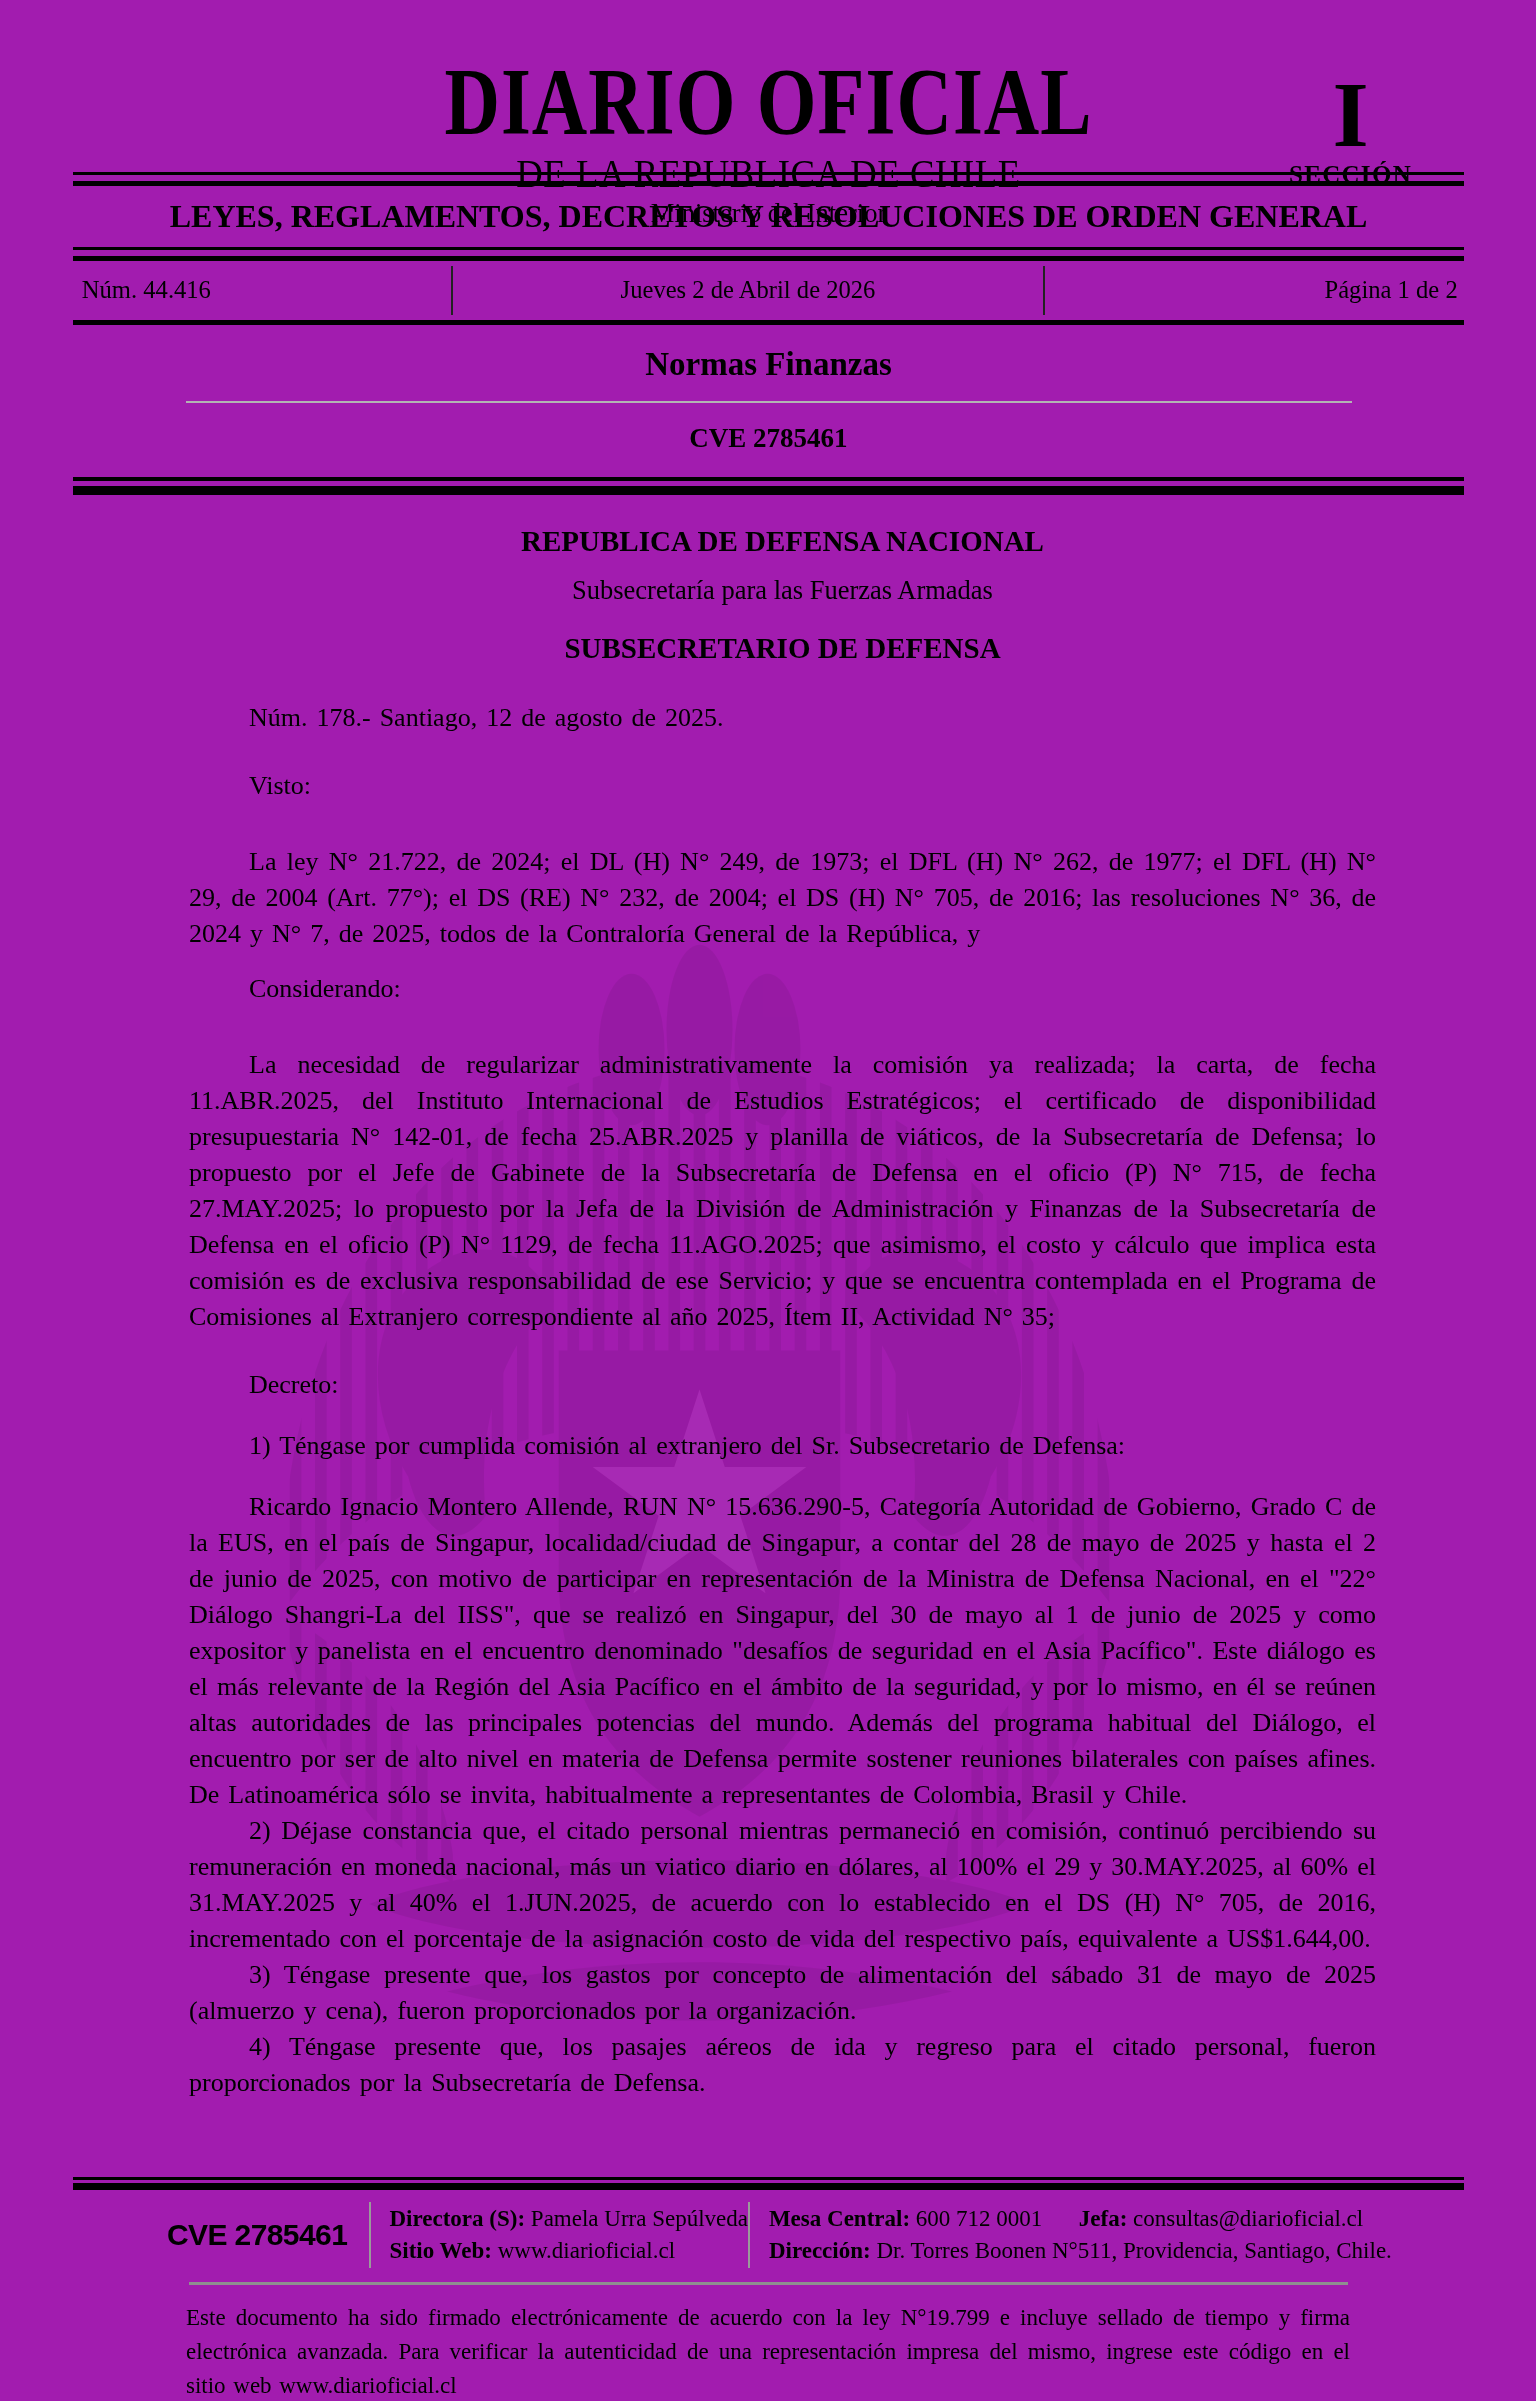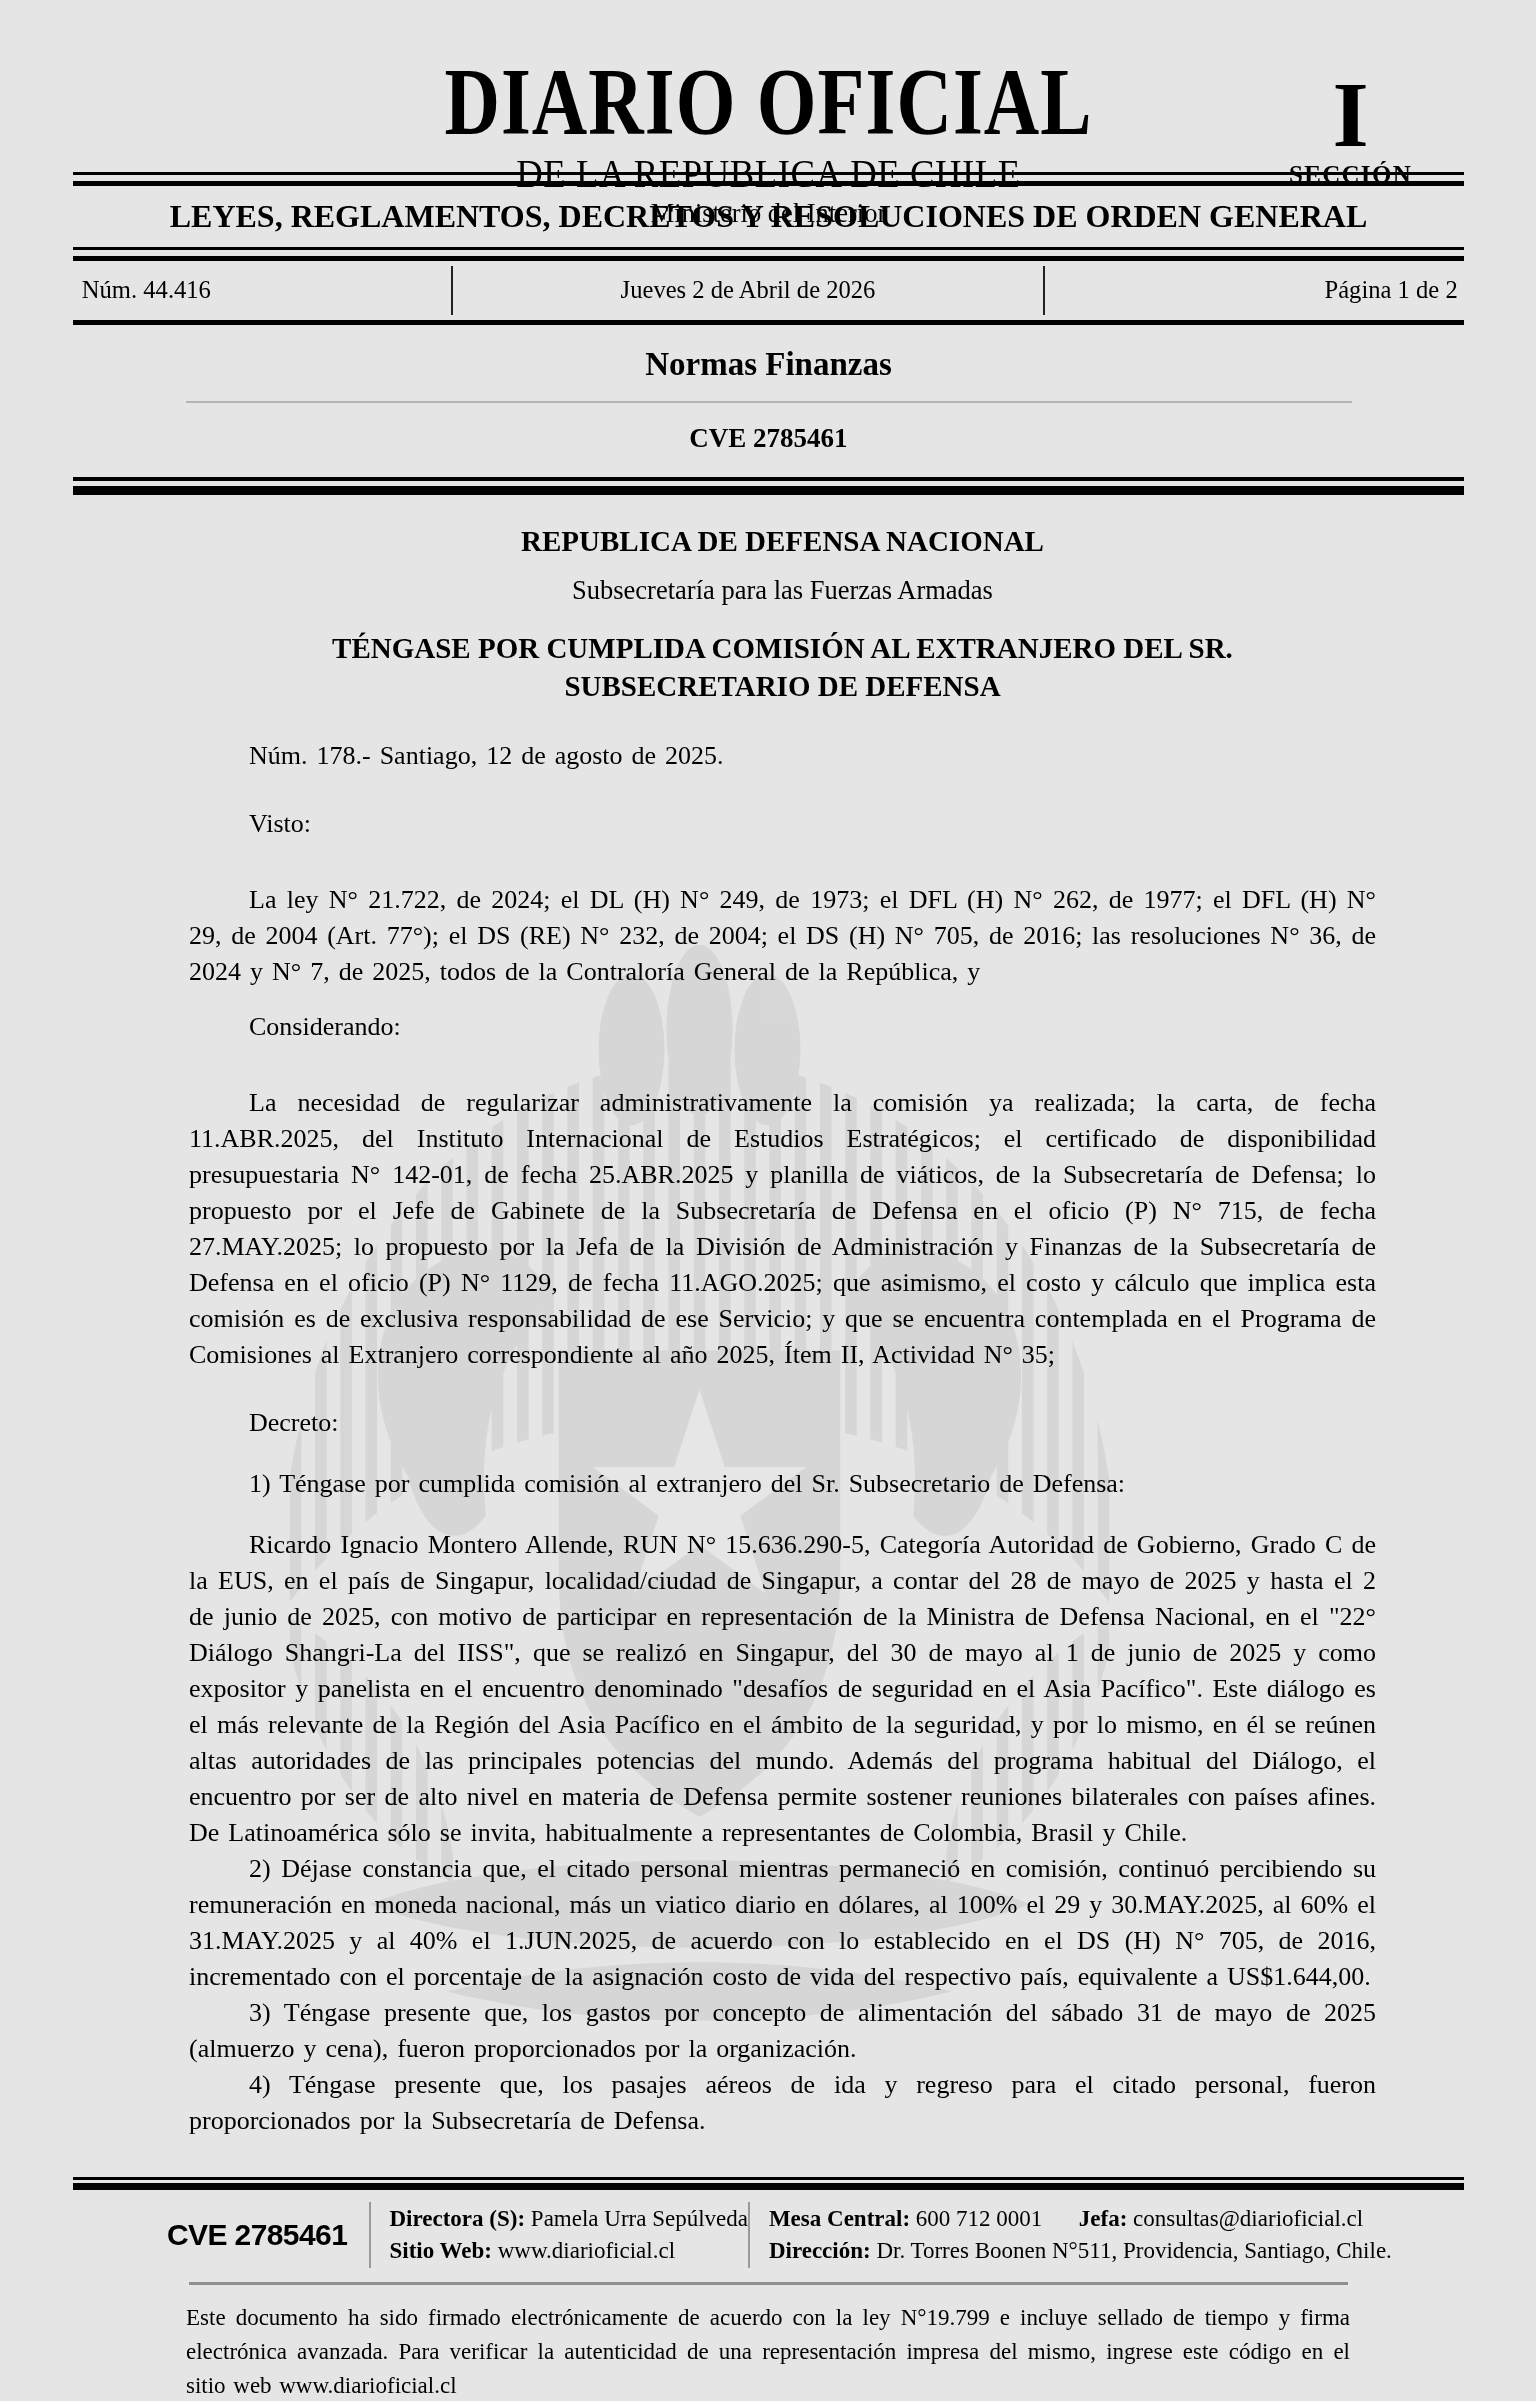--- a/index.html
+++ b/index.html
@@ -1,19 +1,19 @@
 <!DOCTYPE html>
 <html style="font-size:10px"><head>
 <meta charset="utf-8">
 <style>
   * { margin:0; padding:0; box-sizing:border-box; }
   html,body { background:#ffffff; }
   .page {
     position:relative; width:1537px; height:2401px; margin:0 auto;
-    background:#e5e5e5; color:#000;
+    background:#a21caf; color:#000;
     font-family:"Liberation Serif", serif; overflow:hidden;
   }
 
   
   .watermark { position:absolute; left:214px; top:927px; width:971px; height:1255px; z-index:0; }
   .watermark svg { width:100%; height:100%; }
 
   
   .masthead { position:relative; padding-top:54px; height:172px; z-index:1; }
   .mast-center { text-align:center; }
@@ -157,21 +157,20 @@
   <div class="rule heavy-rule">
     <div class="r-thin"></div>
       <div class="r-gap"></div>
       <div class="r-thick-heavy"></div>
   </div>
 
   <main>
     <div class="doc-ministry">REPUBLICA DE DEFENSA NACIONAL</div>
     <div class="doc-subsecretary">Subsecretaría para las Fuerzas Armadas</div>
     <div class="doc-title">
-      <div>TÉNGASE POR CUMPLIDA COMISIÓN AL EXTRANJERO DEL SR.</div>
       <div>SUBSECRETARIO DE DEFENSA</div>
     </div>
 
     <p class="body mt-f">Núm. 178.- Santiago, 12 de agosto de 2025.</p>
     <p class="body mt-b">Visto:</p>
     <p class="body mt-c">La ley N° 21.722, de 2024; el DL (H) N° 249, de 1973; el DFL (H) N° 262, de 1977; el DFL (H) N° 29, de 2004 (Art. 77°); el DS (RE) N° 232, de 2004; el DS (H) N° 705, de 2016; las resoluciones N° 36, de 2024 y N° 7, de 2025, todos de la Contraloría General de la República, y</p>
     <p class="body mt-d">Considerando:</p>
     <p class="body mt-c">La necesidad de regularizar administrativamente la comisión ya realizada; la carta, de fecha 11.ABR.2025, del Instituto Internacional de Estudios Estratégicos; el certificado de disponibilidad presupuestaria N° 142-01, de fecha 25.ABR.2025 y planilla de viáticos, de la Subsecretaría de Defensa; lo propuesto por el Jefe de Gabinete de la Subsecretaría de Defensa en el oficio (P) N° 715, de fecha 27.MAY.2025; lo propuesto por la Jefa de la División de Administración y Finanzas de la Subsecretaría de Defensa en el oficio (P) N° 1129, de fecha 11.AGO.2025; que asimismo, el costo y cálculo que implica esta comisión es de exclusiva responsabilidad de ese Servicio; y que se encuentra contemplada en el Programa de Comisiones al Extranjero correspondiente al año 2025, Ítem II, Actividad N° 35;</p>
     <p class="body mt-b">Decreto:</p>
     <p class="body mt-e">1) Téngase por cumplida comisión al extranjero del Sr. Subsecretario de Defensa:</p>

